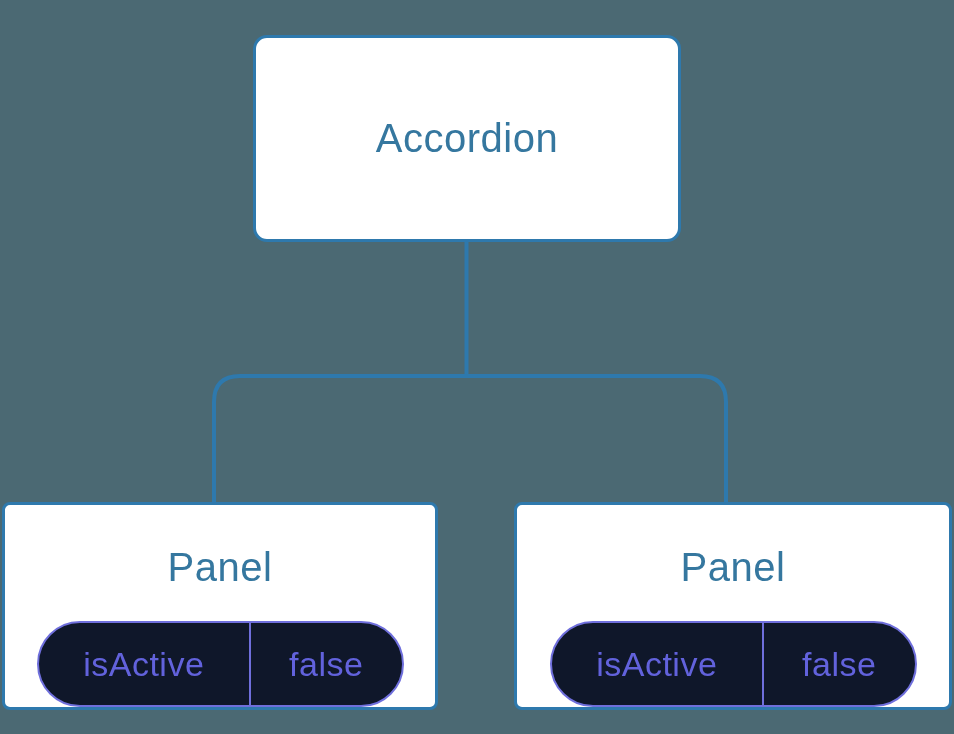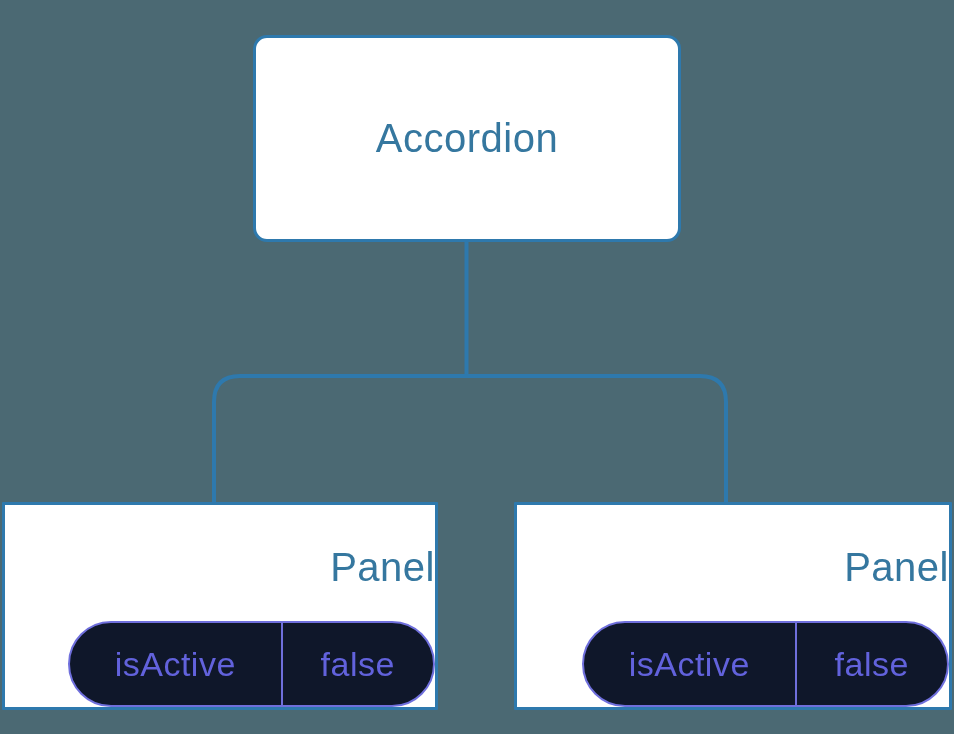--- a/index.html
+++ b/index.html
@@ -43,24 +43,24 @@
   }
   .root-label {
     color: #35779f;
     font-size: 40px;
     font-weight: 500;
     letter-spacing: 0.5px;
   }
   .panel-box {
     top: 471px;
     height: 208px;
-    border-radius: 1px;
+    border-radius: 8px;
     display: flex;
     flex-direction: column;
-    align-items: flex-end;
+    align-items: center;
   }
   .panel-left  { left: 2px;   width: 436px; }
   .panel-right { left: 514px; width: 438px; }
   .panel-label {
     margin-top: 42px;
     color: #35779f;
     font-size: 40px;
     font-weight: 500;
     letter-spacing: 0.5px;
     line-height: 1;

